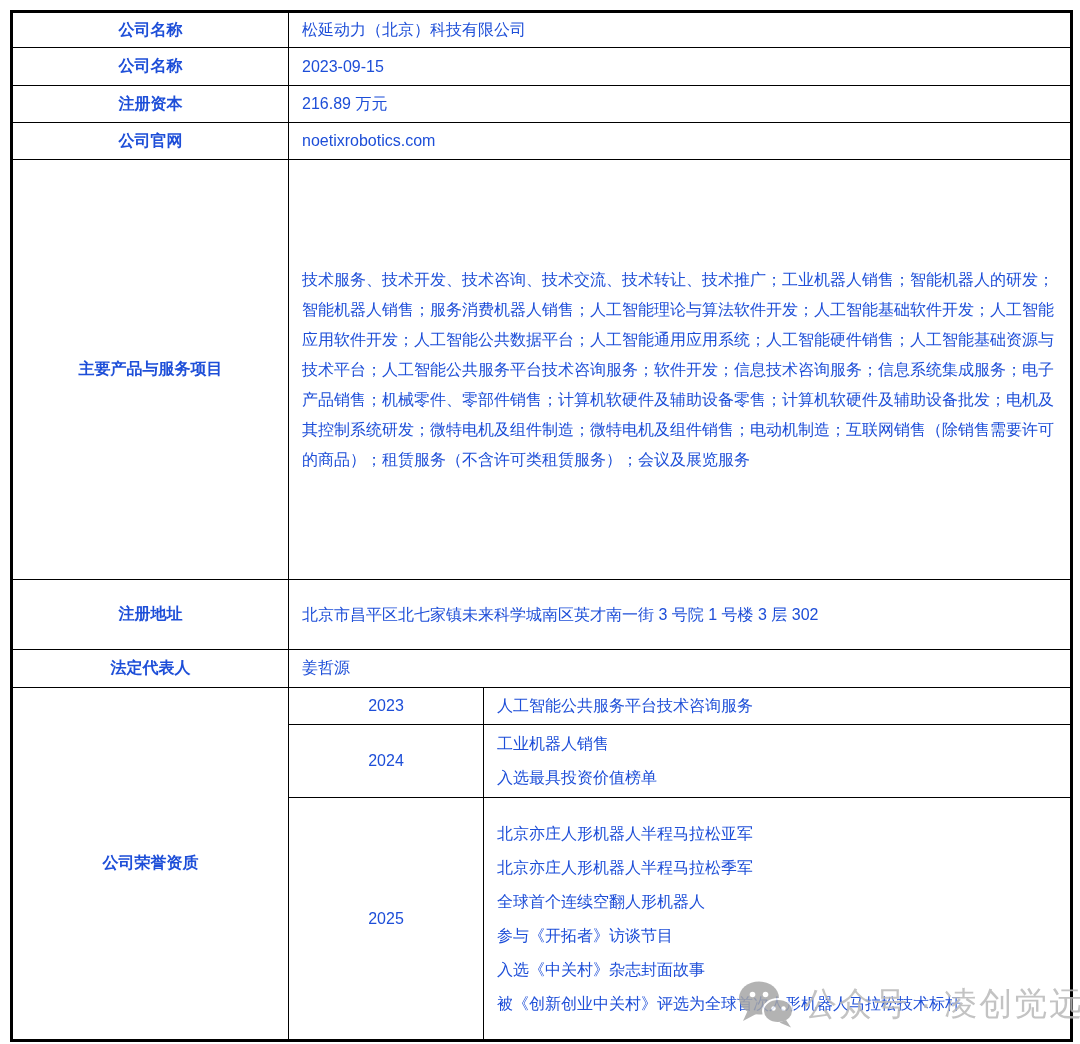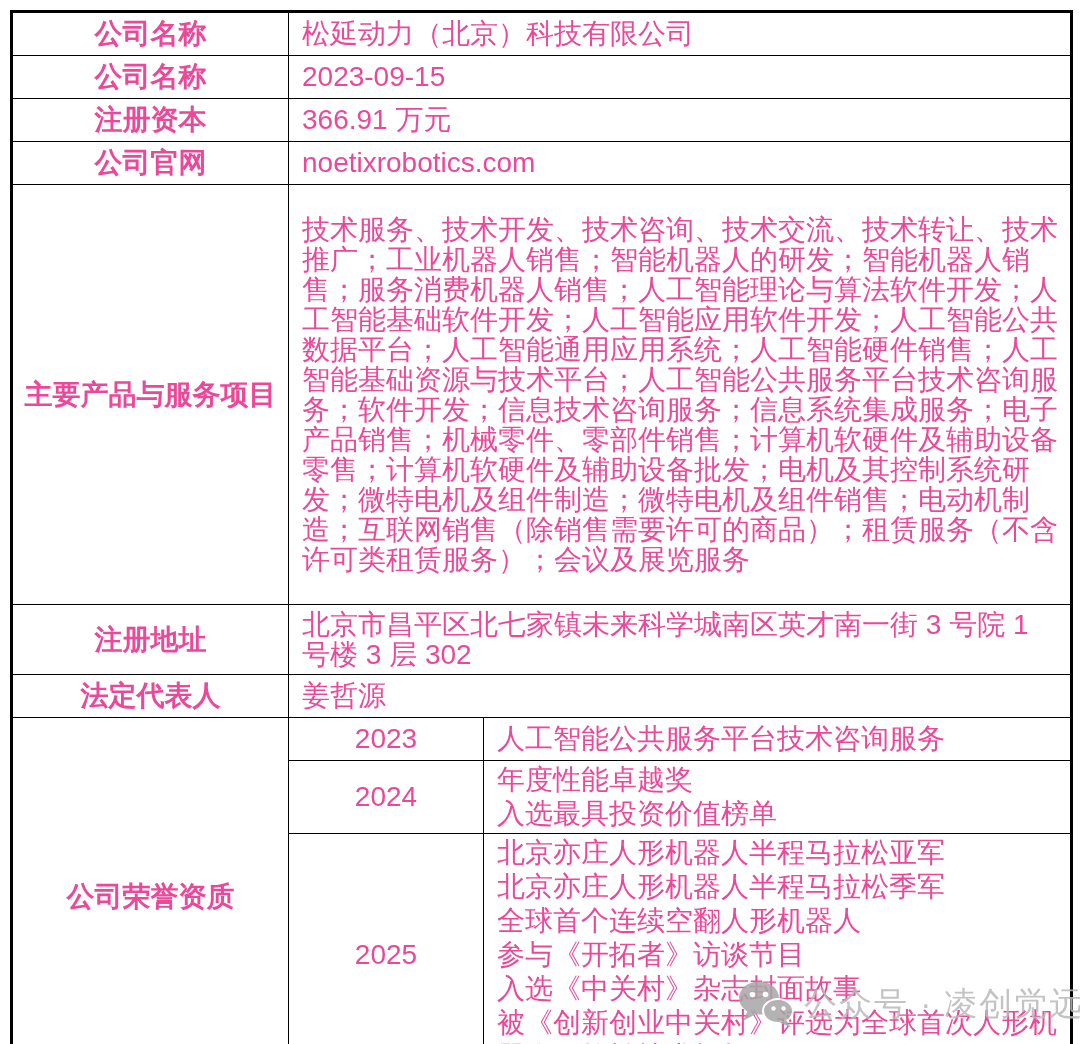--- a/index.html
+++ b/index.html
@@ -17,22 +17,22 @@
     left: 10px;
     top: 10px;
     width: 1060px;
     border-collapse: collapse;
     table-layout: fixed;
     border: 3px solid #000;
   }
   table.company td {
     border: 1.5px solid #000;
     vertical-align: middle;
-    font-size: 28px;
-    color: #ec4899;
+    font-size: 16px;
+    color: #1d4ed8;
     overflow: hidden;
   }
   td.label {
     text-align: center;
     font-weight: bold;
     color: #000;
     padding: 2px 6px;
   }
   td.value {
     text-align: left;
@@ -98,21 +98,21 @@
       <td class="value" colspan="2">松延动力（北京）科技有限公司</td>
     </tr>
 
     <tr class="h38">
       <td class="label">公司名称</td>
       <td class="value" colspan="2">2023-09-15</td>
     </tr>
 
     <tr class="h37">
       <td class="label">注册资本</td>
-      <td class="value" colspan="2">366.91 万元</td>
+      <td class="value" colspan="2">216.89 万元</td>
     </tr>
 
     <tr class="h37">
       <td class="label">公司官网</td>
       <td class="value" colspan="2">noetixrobotics.com</td>
     </tr>
 
     <tr class="h420">
       <td class="label">主要产品与服务项目</td>
       <td class="value longtext" colspan="2">技术服务、技术开发、技术咨询、技术交流、技术转让、技术推广；工业机器人销售；智能机器人的研发；智能机器人销售；服务消费机器人销售；人工智能理论与算法软件开发；人工智能基础软件开发；人工智能应用软件开发；人工智能公共数据平台；人工智能通用应用系统；人工智能硬件销售；人工智能基础资源与技术平台；人工智能公共服务平台技术咨询服务；软件开发；信息技术咨询服务；信息系统集成服务；电子产品销售；机械零件、零部件销售；计算机软硬件及辅助设备零售；计算机软硬件及辅助设备批发；电机及其控制系统研发；微特电机及组件制造；微特电机及组件销售；电动机制造；互联网销售（除销售需要许可的商品）；租赁服务（不含许可类租赁服务）；会议及展览服务</td>
@@ -129,21 +129,21 @@
     </tr>
 
     <tr class="h37">
       <td class="label" rowspan="3">公司荣誉资质</td>
       <td class="year">2023</td>
       <td class="value">人工智能公共服务平台技术咨询服务</td>
     </tr>
 
     <tr class="h68">
       <td class="year">2024</td>
-      <td class="value multiline">年度性能卓越奖
+      <td class="value multiline">工业机器人销售
 入选最具投资价值榜单</td>
     </tr>
 
     <tr class="h243">
       <td class="year">2025</td>
       <td class="value multiline">北京亦庄人形机器人半程马拉松亚军
 北京亦庄人形机器人半程马拉松季军
 全球首个连续空翻人形机器人
 参与《开拓者》访谈节目
 入选《中关村》杂志封面故事

